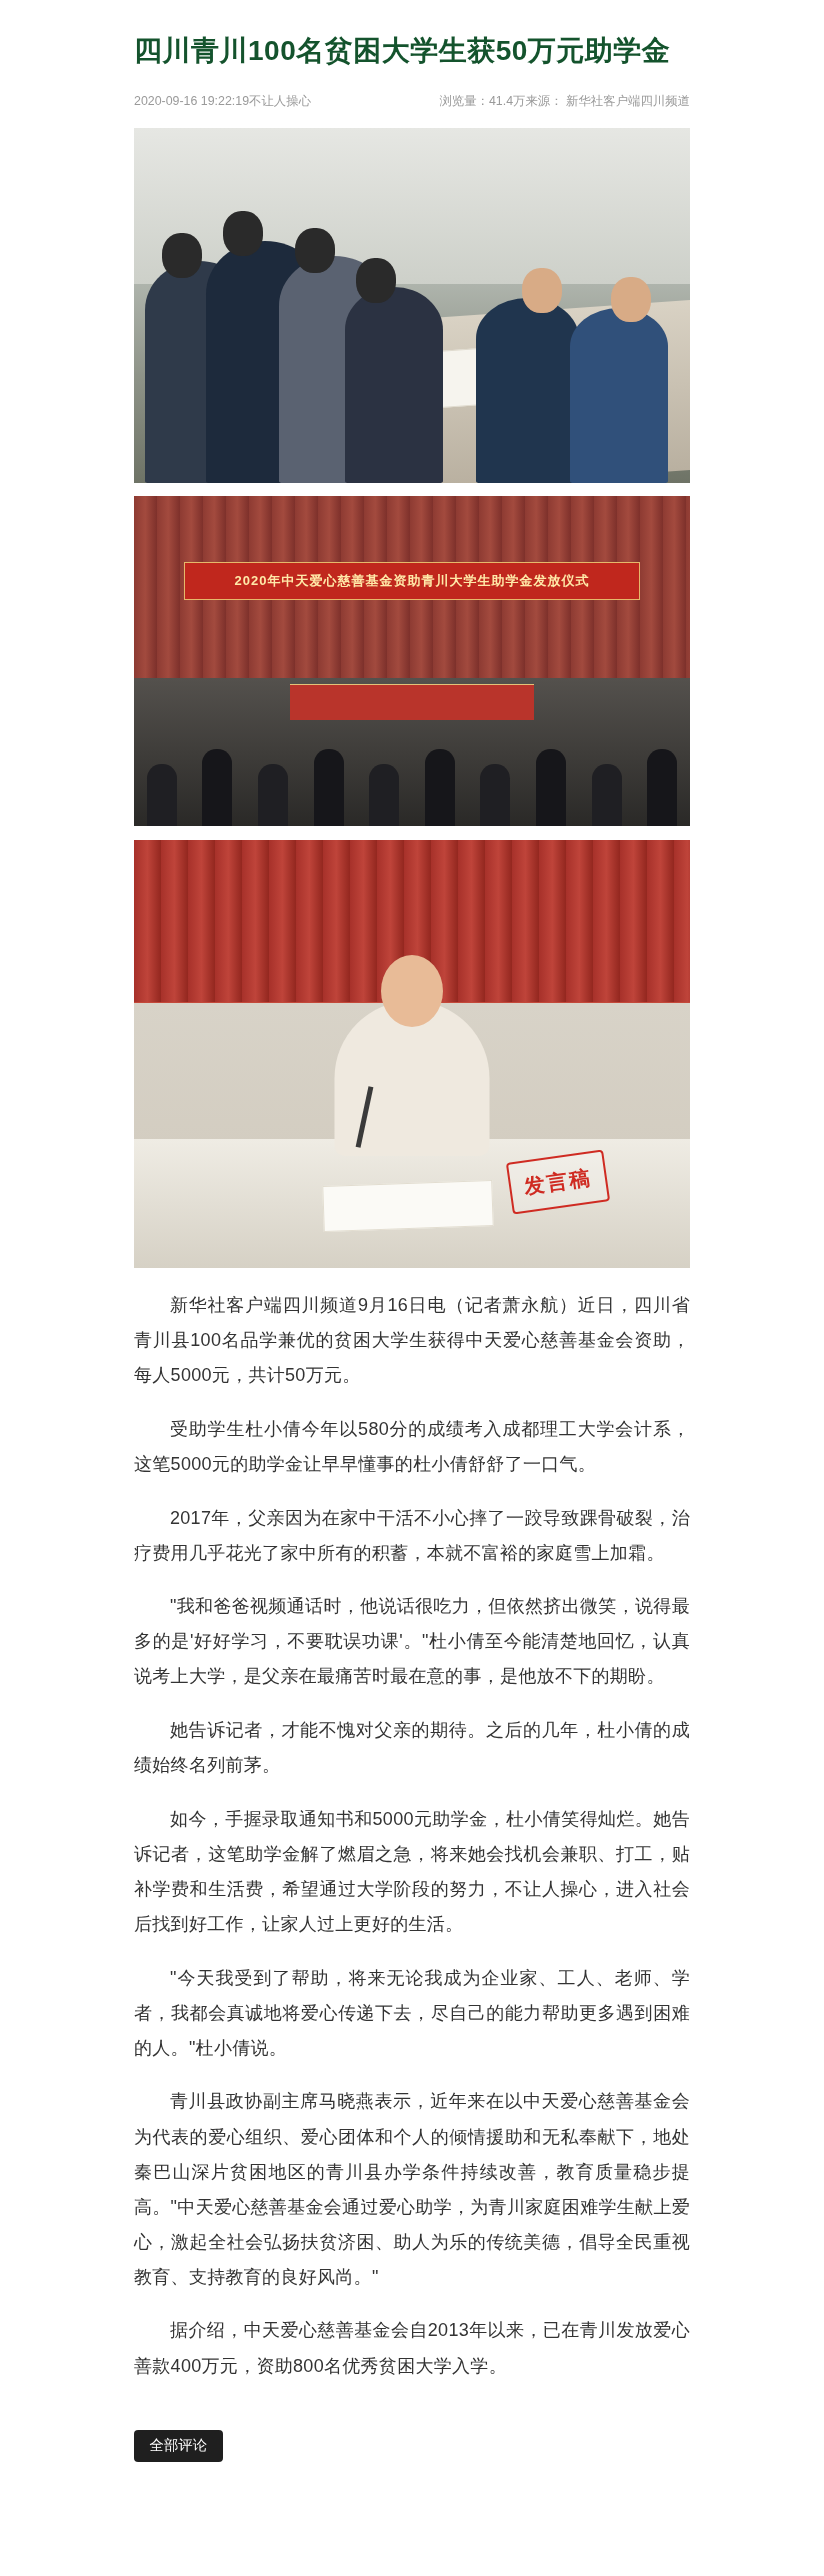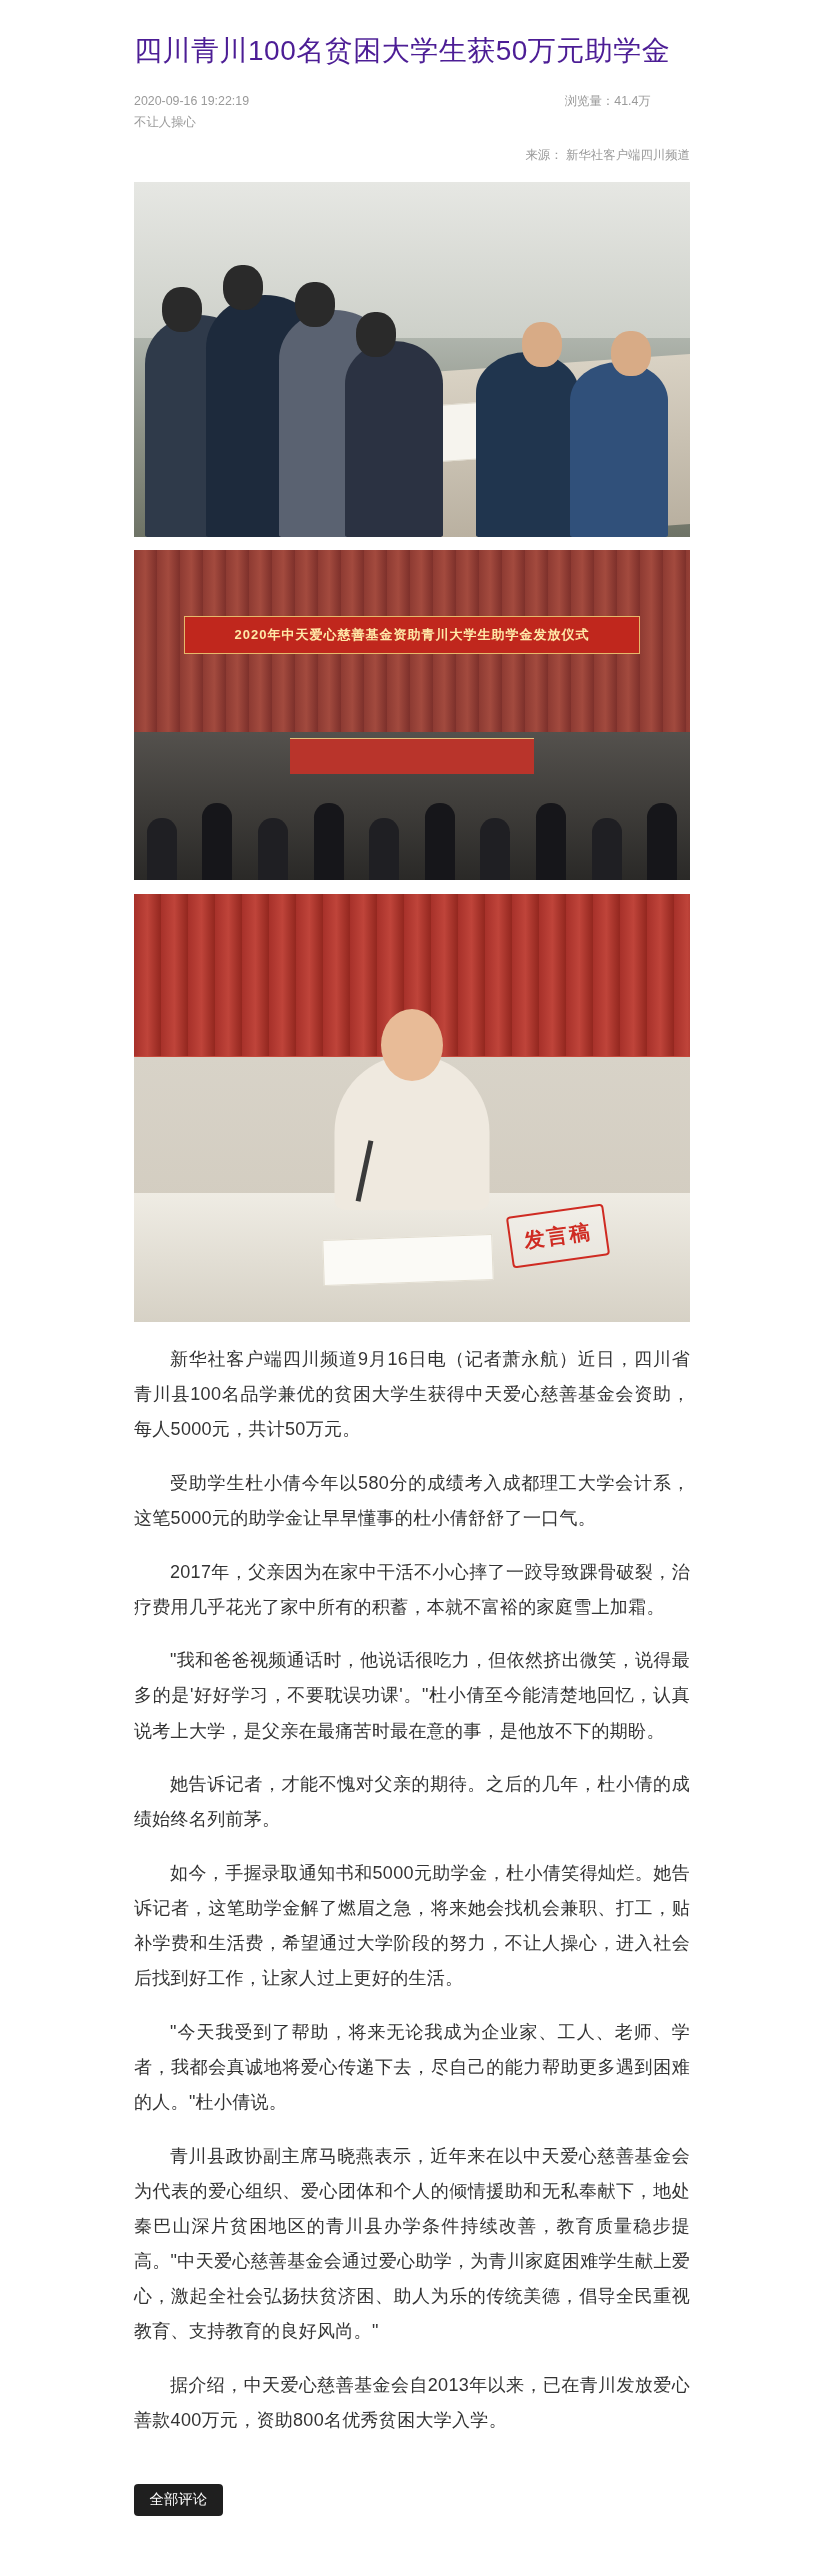--- a/index.html
+++ b/index.html
@@ -18,36 +18,36 @@
     flex-direction: column;
     align-items: center;
   }
   .inner {
     width: 556px;
     padding-top: 31px;
   }
   .article-title {
     font-size: 28px;
     line-height: 1.45;
-    font-weight: normal;
-    color: #4c1d95;
+    font-weight: bold;
+    color: #14532d;
     letter-spacing: 0.5px;
     margin: 0 0 19.6px 0;
   }
   .meta-row {
     display: flex;
     justify-content: space-between;
     align-items: flex-start;
     font-size: 12.4px;
     color: #9a9a9a;
     line-height: 1.7;
     margin-bottom: 8.2px;
   }
-  .meta-left, .meta-right { display: flex; flex-direction: column; }
-  .meta-right { align-items: center; gap: 33px; }
+  .meta-left, .meta-right { display: flex; flex-direction: row; }
+  .meta-right { align-items: center; }
   .meta-line { white-space: nowrap; }
 
   .photos { width: 556px; margin-top: 15.5px; }
   .photo {
     width: 556px;
     margin-bottom: 13.4px;
     position: relative;
     overflow: hidden;
     background: #dcdcdc;
     padding-left: 25px;

